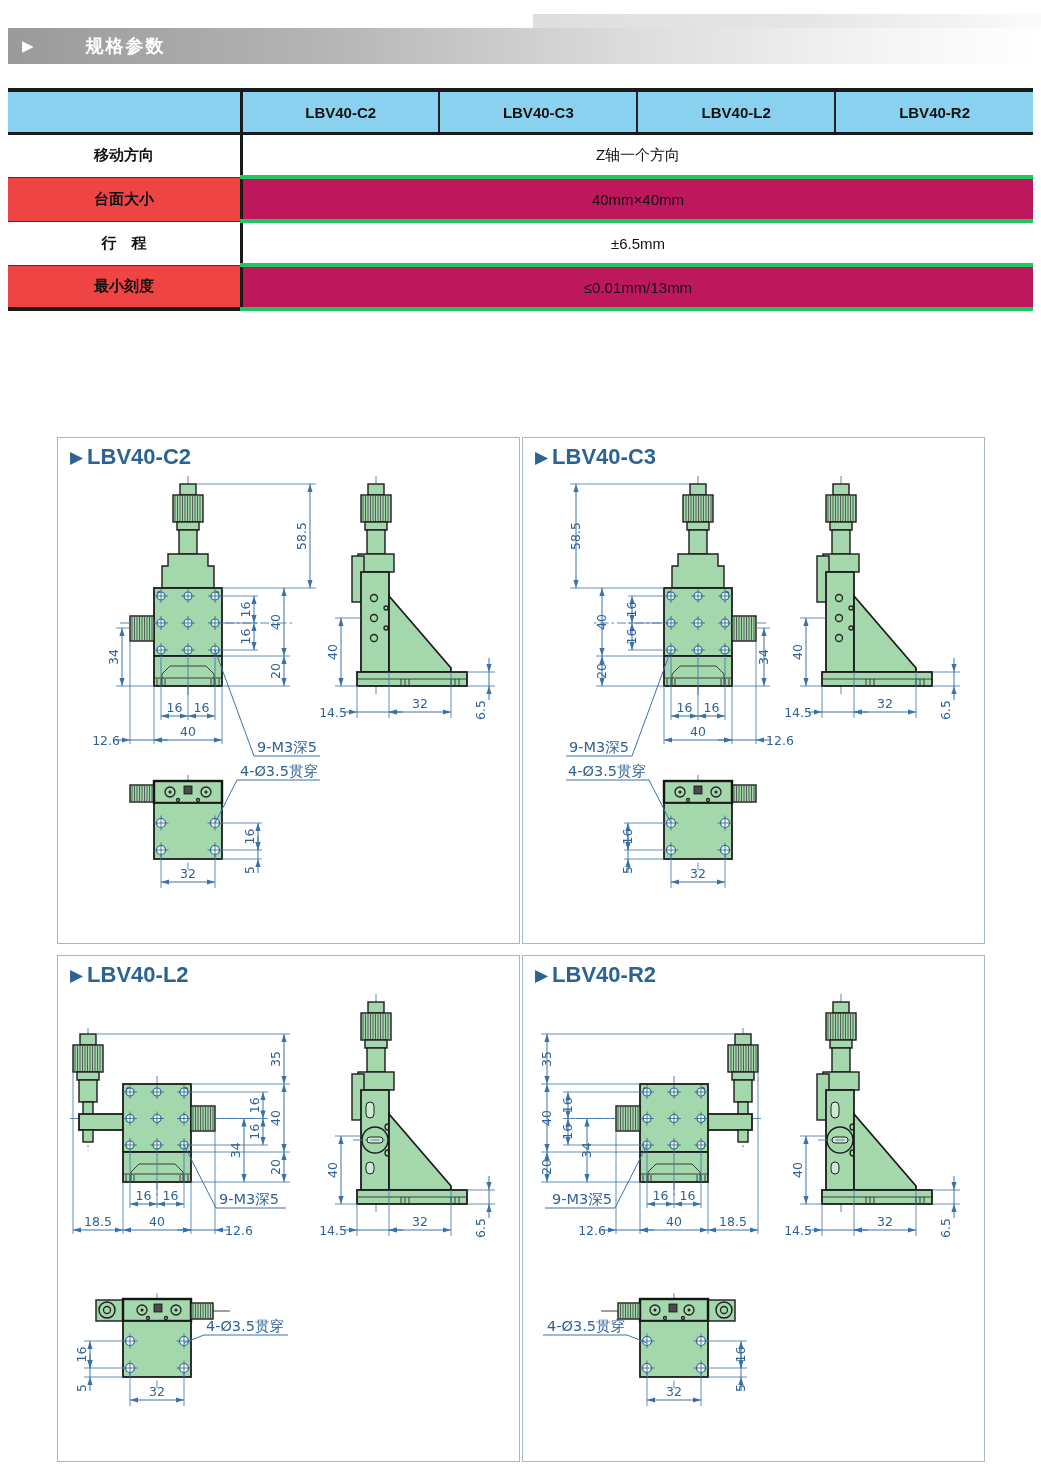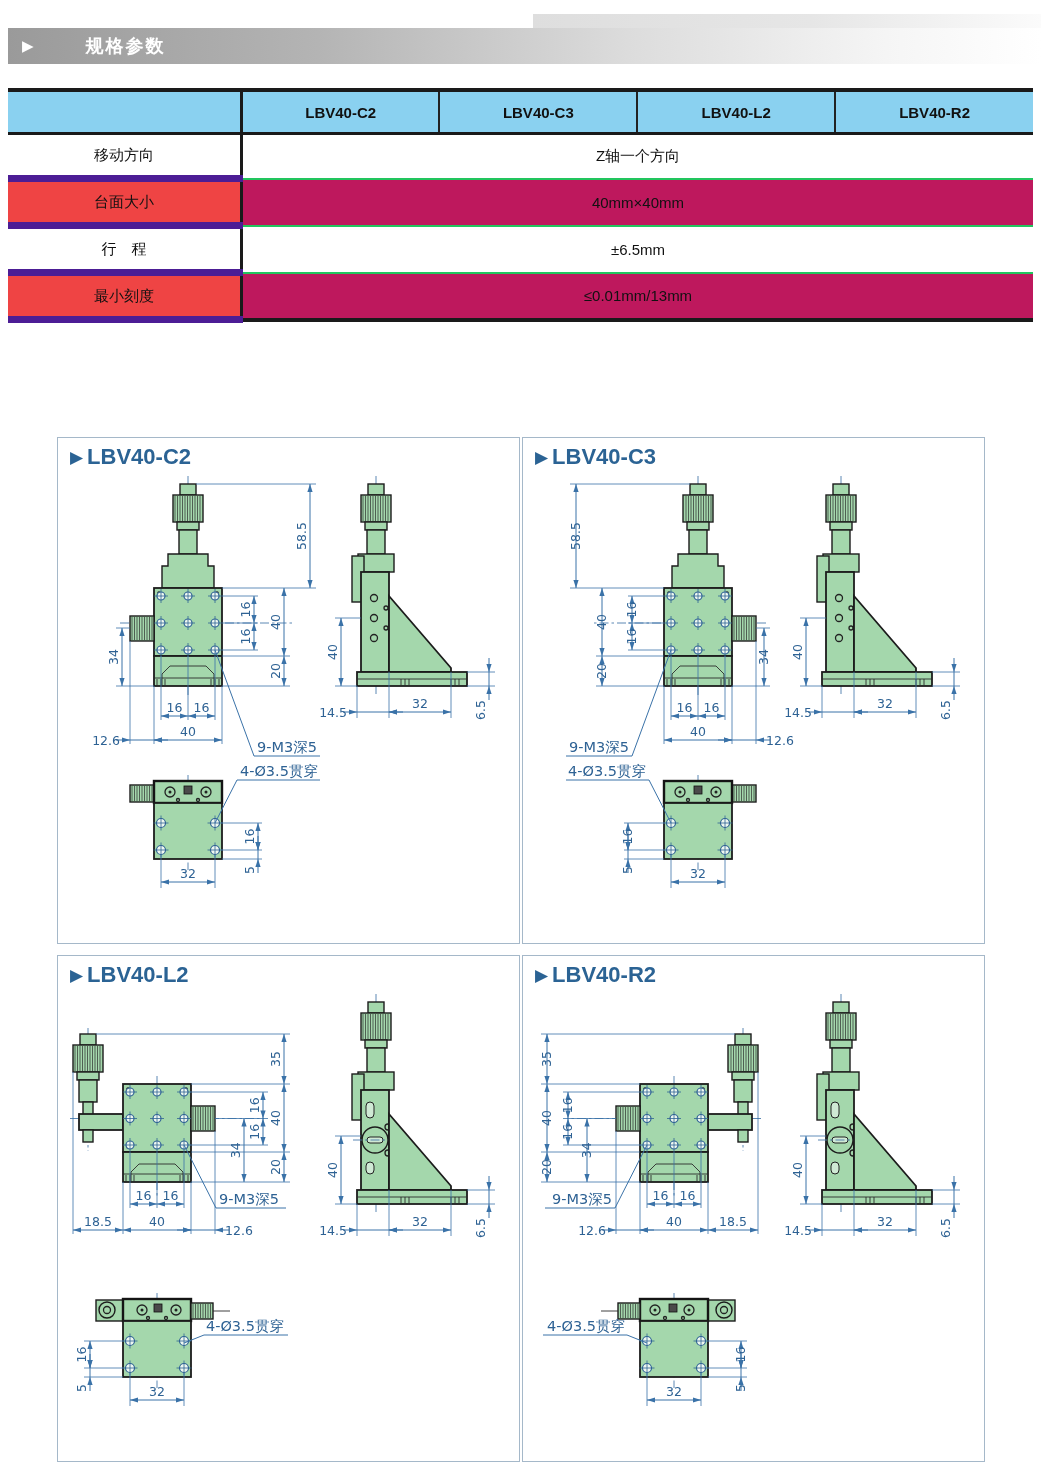--- a/index.html
+++ b/index.html
@@ -16,22 +16,22 @@
   .banner-title{color:#fff;font-size:18px;font-weight:bold;letter-spacing:2px;margin-left:44px;}
 
   
   table.spec{position:absolute;left:8px;top:88px;width:1025px;border-collapse:collapse;
     table-layout:fixed;border-top:4px solid #1a1a1a;border-bottom:4px solid #1a1a1a;}
   table.spec th,table.spec td{height:40px;padding:0;text-align:center;vertical-align:middle;
     font-size:15px;color:#111;}
   th.lbl-col{width:232px;background:#8AD1F0;border-right:3px solid #1a1a1a;}
   th.model{background:#8AD1F0;font-weight:bold;border-left:2px solid #222;border-bottom:3px solid #1a1a1a;}
   thead th{border-bottom:3px solid #1a1a1a;}
-  td.lbl{font-weight:normal;border-right:3px solid #1a1a1a;border-bottom:7px solid #4c1d95;}
-  td.val{border-bottom:2px solid #22c55e;}
+  td.lbl{font-weight:bold;border-right:3px solid #1a1a1a;border-bottom:1px solid #4c1d95;}
+  td.val{border-bottom:4px solid #22c55e;}
   tr.shaded td.lbl{background:#ef4444;}
   tr.shaded td.val{background:#be185d;}
 
   
   .panel{position:absolute;width:461px;height:505px;border:1px solid #A5B8C9;background:#fff;}
   .ptitle{position:absolute;left:12px;top:6px;z-index:2;display:flex;align-items:center;}
   .ptitle .tri{color:#2B6394;font-size:17px;margin-right:4px;}
   .ptitle .ttl{color:#2B6394;font-size:22px;font-weight:bold;}
   .panel svg{position:absolute;left:0;top:0;}
 

